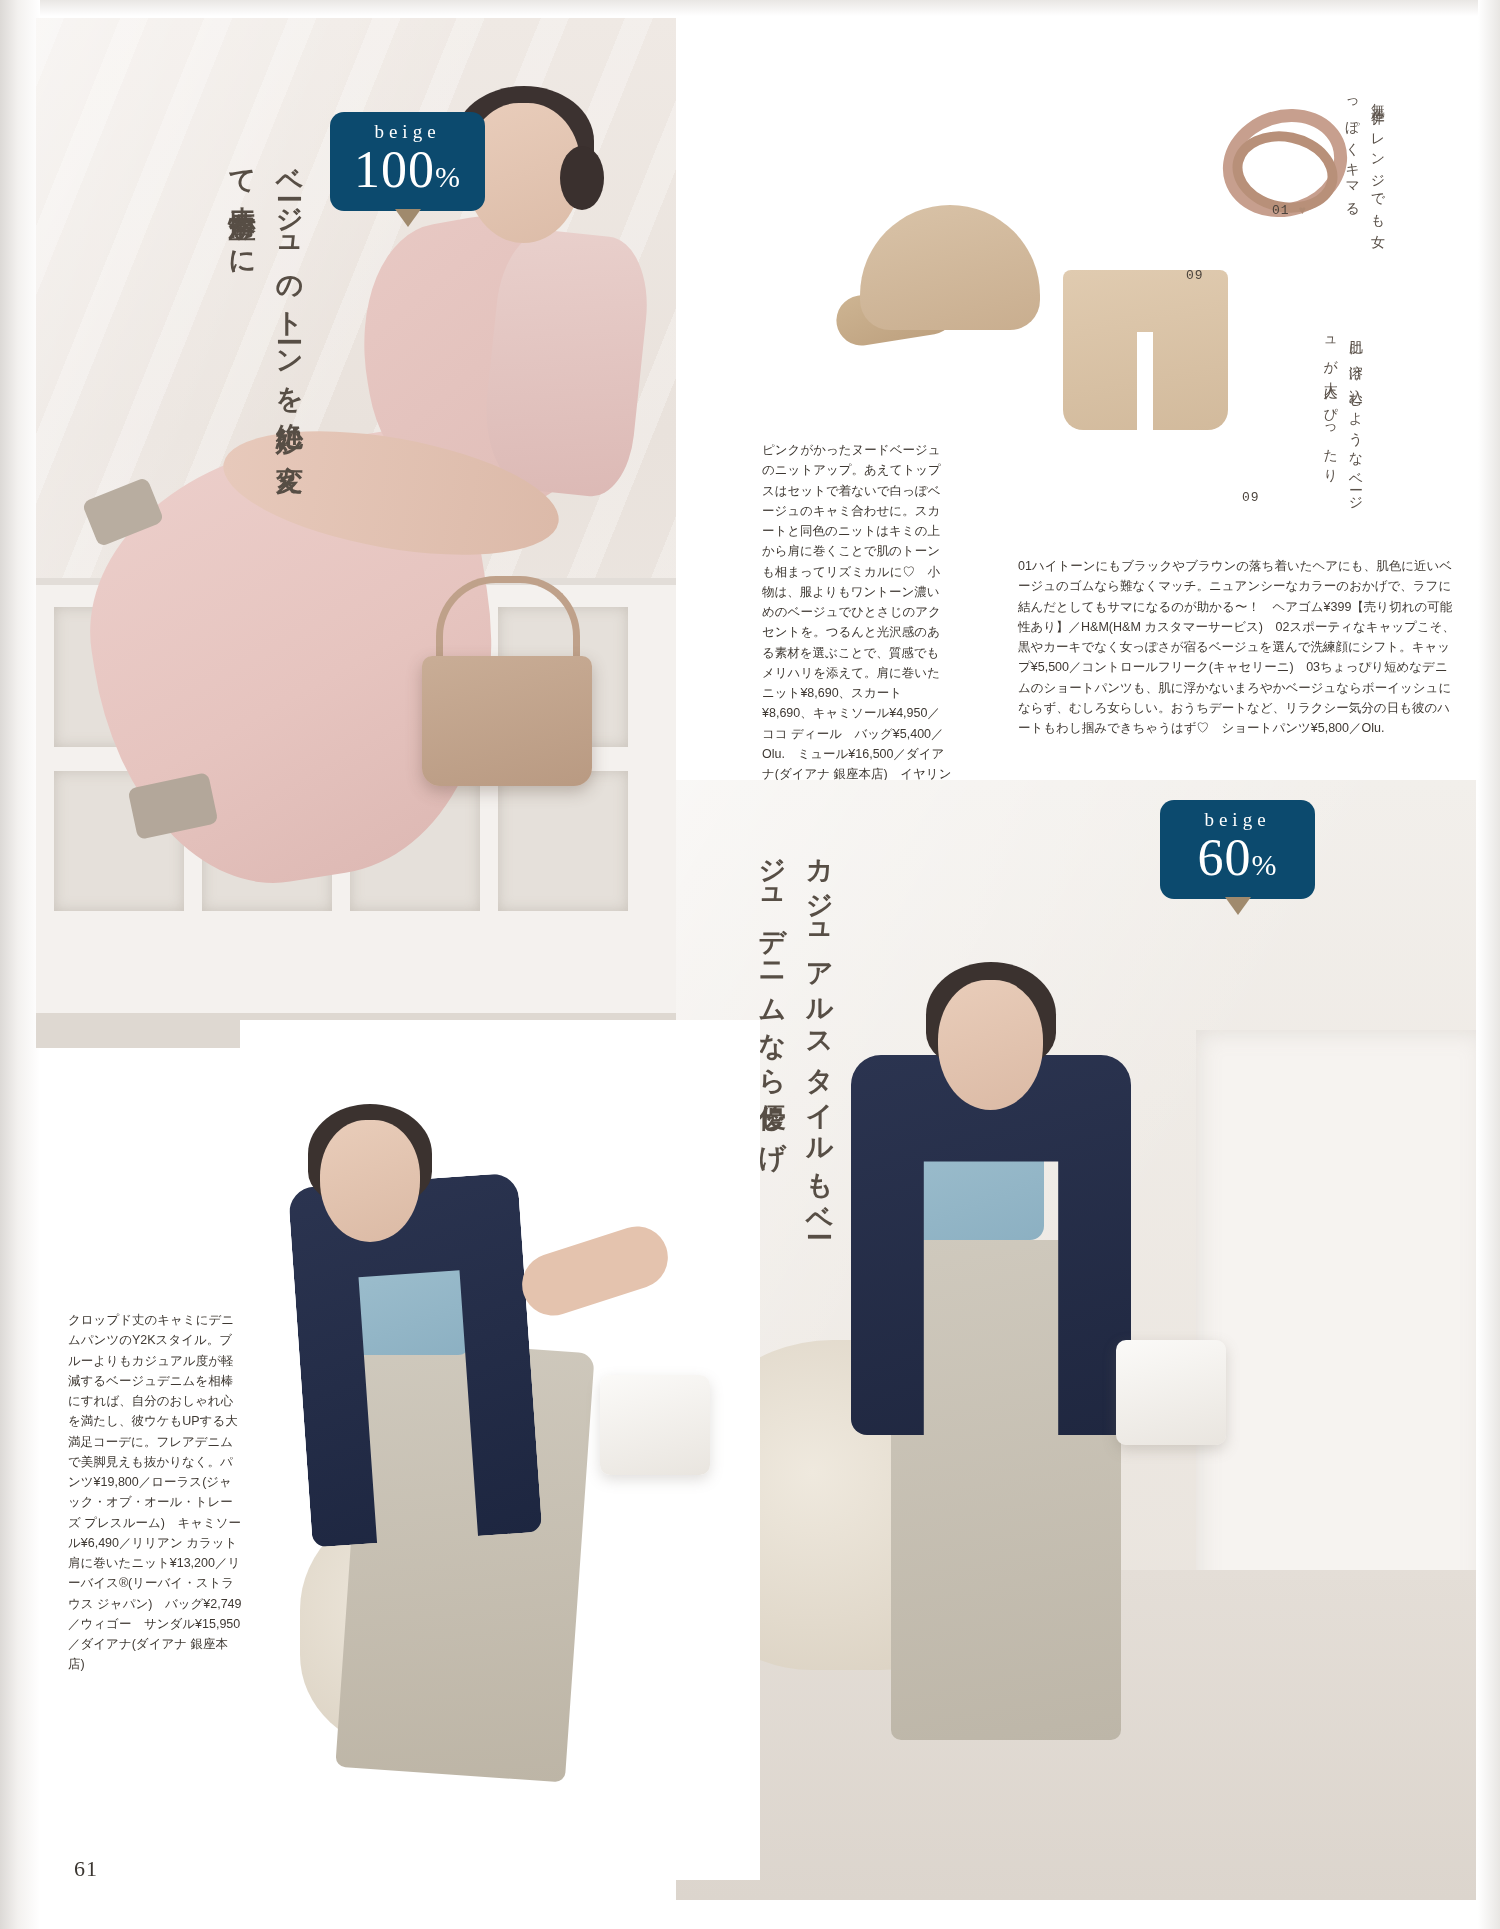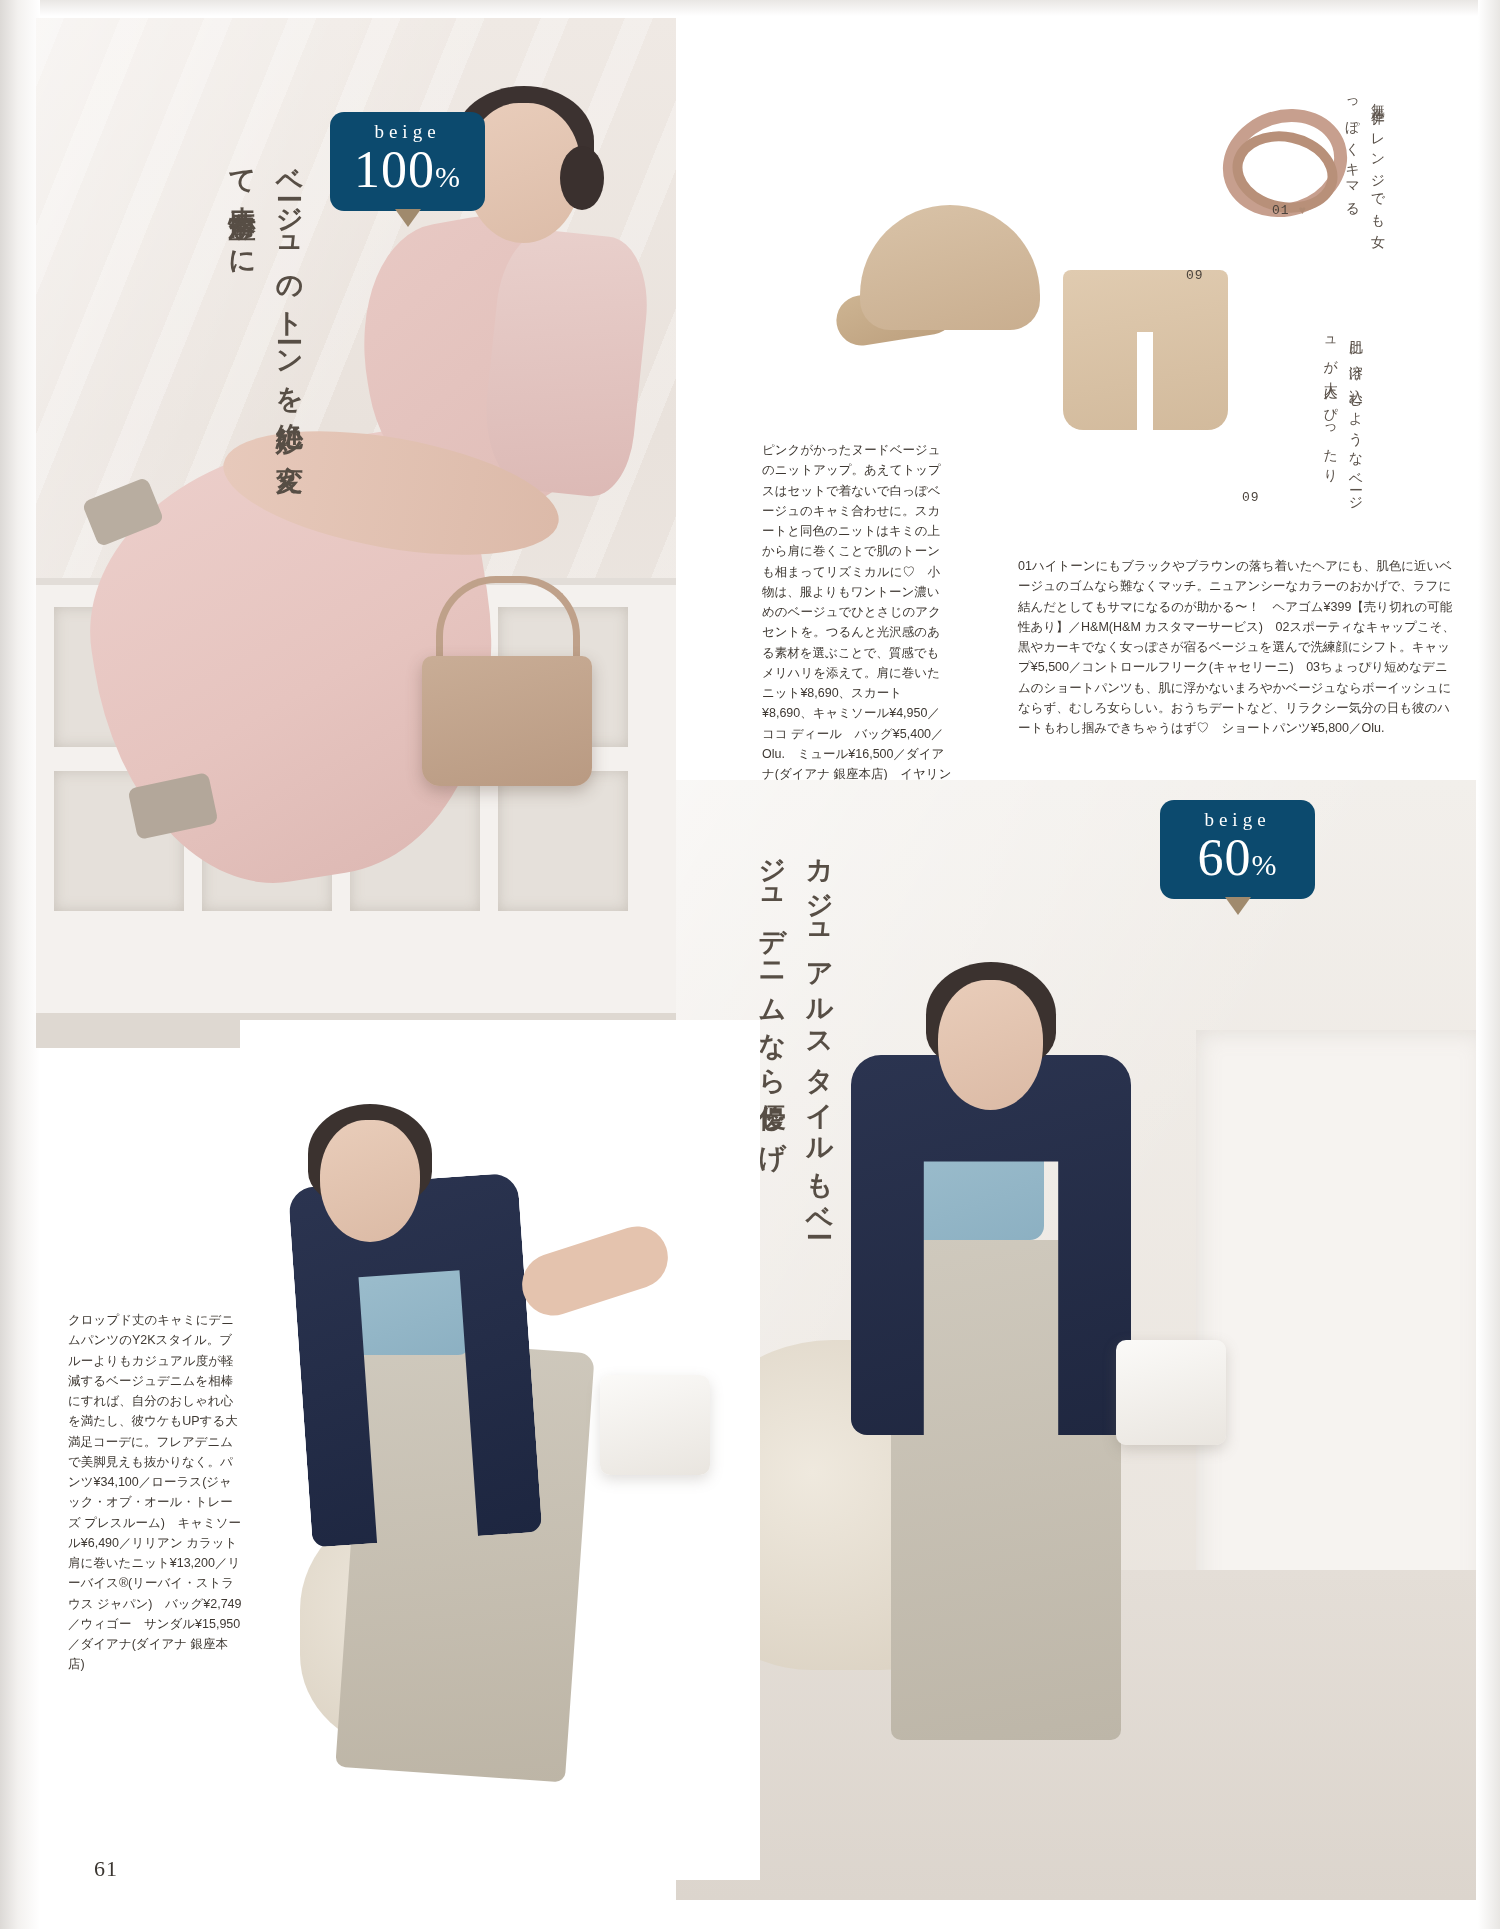--- a/index.html
+++ b/index.html
@@ -409,21 +409,20 @@
   .heart { color: #b08b74; font-size: 12px; }
 
   
   #page-number {
     position: absolute;
     left: 74px; top: 1856px;
     font-family: "Liberation Serif", serif;
     font-size: 22px;
     color: #3b3631;
     letter-spacing: 1px;
-    margin-left: 20px;
   }
 </style>
 </head>
 <body>
 
 <div id="page">
 
   <div class="edge-top"></div>
   <div class="spine-left"></div>
   <div class="edge-right"></div>
@@ -503,16 +502,16 @@
   <div class="photo" id="photo-bottomleft"></div>
   <div class="shape" id="m3-sheep"></div>
   <div class="shape" id="m3-pants"></div>
   <div class="shape" id="m3-top"></div>
   <div class="shape" id="m3-vest"></div>
   <div class="shape" id="m3-arm"></div>
   <div class="shape" id="m3-hair"></div>
   <div class="shape" id="m3-head"></div>
   <div class="shape" id="m3-bag"></div>
 
-  <div class="copy" id="copy-look3">クロップド丈のキャミにデニムパンツのY2Kスタイル。ブルーよりもカジュアル度が軽減するベージュデニムを相棒にすれば、自分のおしゃれ心を満たし、彼ウケもUPする大満足コーデに。フレアデニムで美脚見えも抜かりなく。パンツ¥34,100／ローラス(ジャック・オブ・オール・トレーズ プレスルーム)　キャミソール¥6,490／リリアン カラット　肩に巻いたニット¥13,200／リーバイス®(リーバイ・ストラウス ジャパン)　バッグ¥2,749／ウィゴー　サンダル¥15,950／ダイアナ(ダイアナ 銀座本店)</div>
+  <div class="copy" id="copy-look3">クロップド丈のキャミにデニムパンツのY2Kスタイル。ブルーよりもカジュアル度が軽減するベージュデニムを相棒にすれば、自分のおしゃれ心を満たし、彼ウケもUPする大満足コーデに。フレアデニムで美脚見えも抜かりなく。パンツ¥19,800／ローラス(ジャック・オブ・オール・トレーズ プレスルーム)　キャミソール¥6,490／リリアン カラット　肩に巻いたニット¥13,200／リーバイス®(リーバイ・ストラウス ジャパン)　バッグ¥2,749／ウィゴー　サンダル¥15,950／ダイアナ(ダイアナ 銀座本店)</div>
 
   <div id="page-number">61</div>
 </div>
 
 </body></html>

